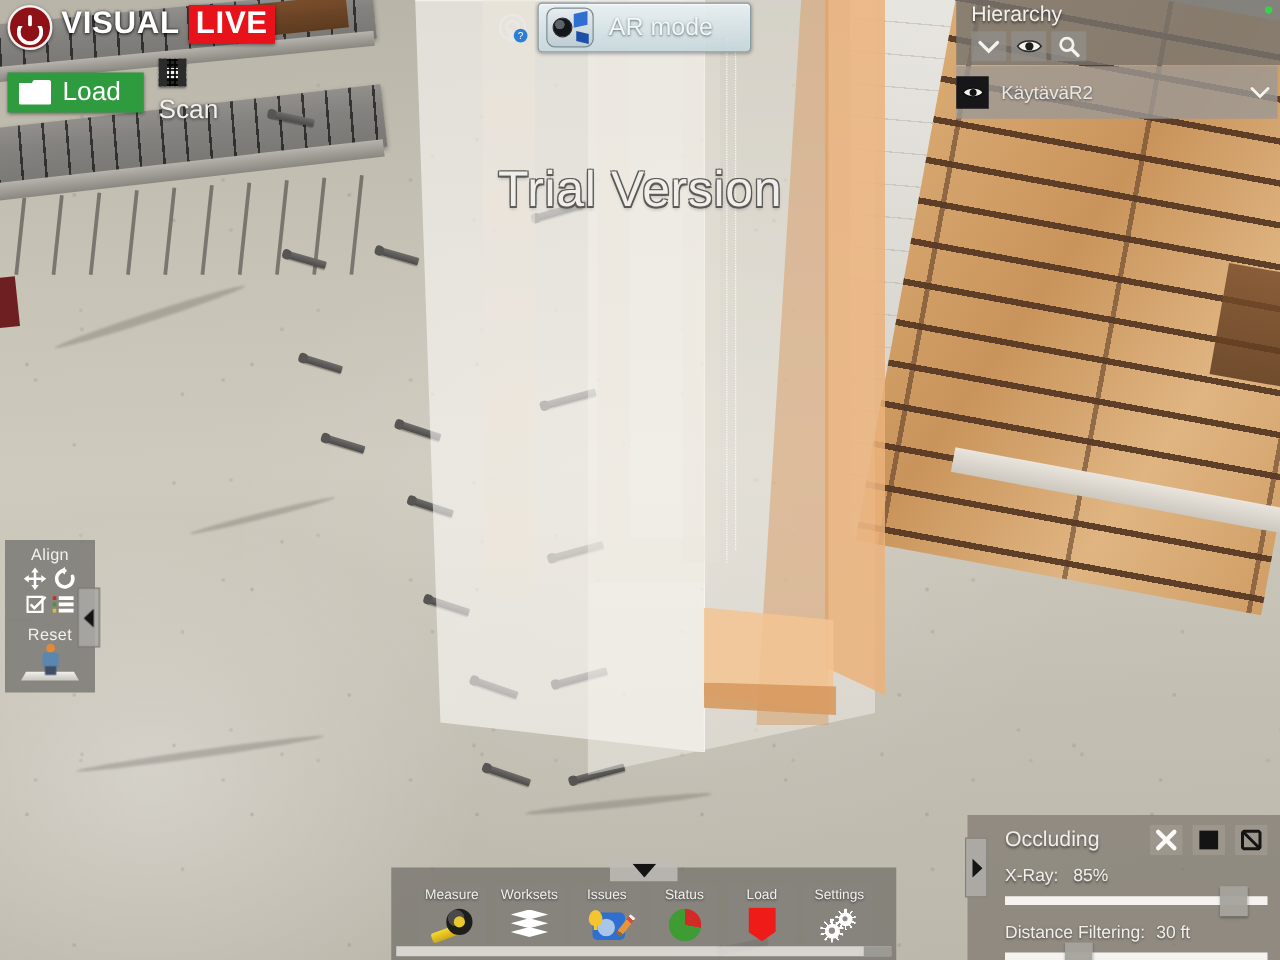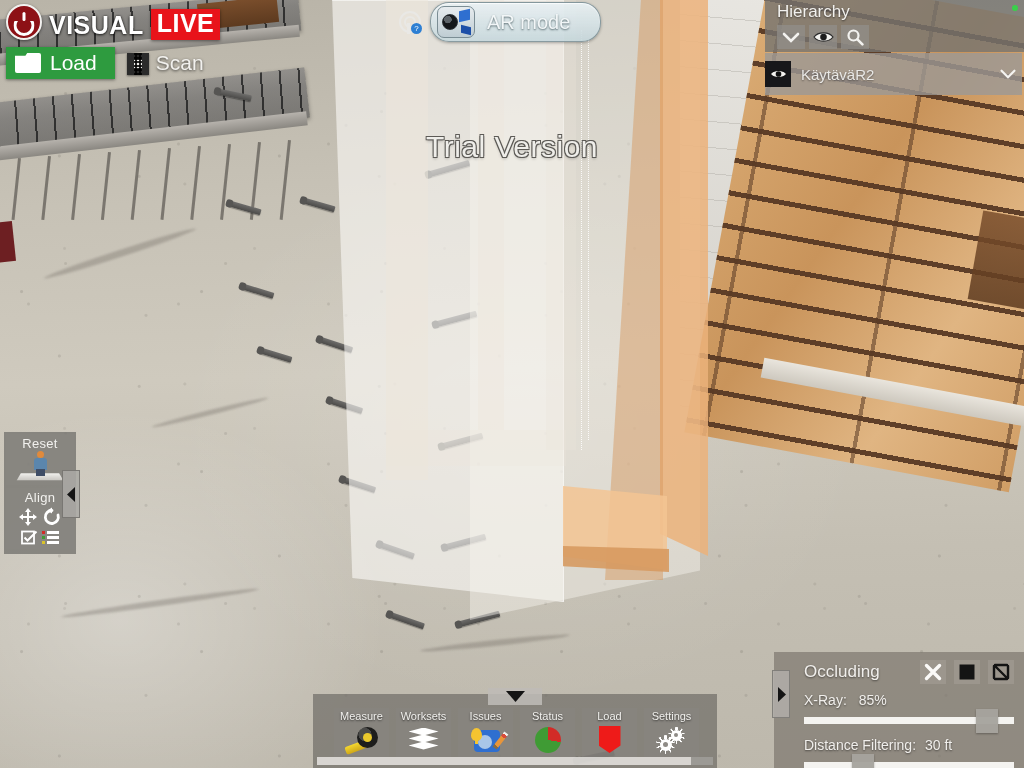--- a/index.html
+++ b/index.html
@@ -162,36 +162,36 @@
     width:7px; height:8px;
     background:#565553;
     border-radius: 3px;
   }
 
   .trial-version {
     position: absolute;
     left: 0; right: 0;
     top: 130px;
     text-align: center;
-    font-size: 30px;
+    font-size: 40px;
     letter-spacing: .5px;
     color: #efeeea;
     text-shadow:
       -1px -1px 0 #5c5a56, 1px -1px 0 #5c5a56,
       -1px  1px 0 #5c5a56, 1px  1px 0 #5c5a56,
        0 2px 3px rgba(0,0,0,.25);
     pointer-events:none;
   }
 
   
   .brandbar {
     position: absolute; left: 0; top: 0;
     padding: 4px 10px 0 6px;
   }
-  .brand-row { display:flex; align-items:flex-end; gap:7px; }
+  .brand-row { display:flex; align-items:flex-start; gap:7px; }
   .power-icon {
     width: 32px; height: 32px; border-radius: 50%;
     background: #8d1116;
     border: 2.5px solid #f2f1ef;
     position: relative;
     box-shadow: 0 1px 3px rgba(0,0,0,.5);
   }
   .power-icon::before {
     content:""; position:absolute;
     left: 50%; top: 6px; transform: translateX(-50%);
@@ -224,21 +224,21 @@
     cursor: pointer;
   }
   .folder-icon {
     width: 26px; height: 20px;
     background:#fff;
     border-radius: 2px 2px 2px 2px;
     position:relative;
     clip-path: polygon(0 14%, 40% 14%, 47% 0, 100% 0, 100% 100%, 0 100%);
   }
   .load-label { color:#ffffff; font-size:21px; }
-  .scan-group { display:flex; align-items:flex-end; gap:7px; cursor:pointer; }
+  .scan-group { display:flex; align-items:flex-start; gap:7px; cursor:pointer;flex-direction:column; }
   .qr-icon {
     width: 22px; height: 22px;
     background-color: #f0efec;
     background-image:
       linear-gradient(90deg, #2b2b2b 0 30%, transparent 30% 70%, #2b2b2b 70% 100%),
       linear-gradient(0deg, #2b2b2b 0 30%, transparent 30% 68%, #2b2b2b 68% 100%),
       repeating-linear-gradient(90deg,#2b2b2b 0 2px, transparent 2px 4px),
       repeating-linear-gradient(0deg,#2b2b2b 0 2px, transparent 2px 4px);
     background-size: 100% 100%, 100% 100%, 100% 100%, 100% 100%;
     background-blend-mode: normal, multiply, multiply, multiply;
@@ -273,21 +273,21 @@
   .target-icon .qmark {
     position:absolute; right:0px; bottom:2px;
     width:11px; height:11px; border-radius:50%;
     background:#2d7fd3; color:#fff;
     font-size:8px; line-height:11px; text-align:center;
   }
   .ar-mode-btn {
     display:flex; align-items:center; gap:12px;
     height: 38px;
     padding: 0 30px 0 4px;
-    border-radius: 19px;
+    border-radius: 4px;
     background: linear-gradient(180deg, rgba(232,240,243,.92), rgba(196,214,219,.88));
     border: 1.5px solid rgba(120,140,146,.85);
     box-shadow: inset 0 1px 1px rgba(255,255,255,.8), 0 1px 3px rgba(0,0,0,.3);
     cursor:pointer;
     text-align:right;
   }
   .ar-cam-icon {
     width: 36px; height: 30px; border-radius: 7px;
     background: linear-gradient(180deg,#e7ecef,#bfcdd3);
     border: 1.5px solid #7b8d94;
@@ -719,29 +719,20 @@
       <div class="hier-expand">
         <svg width="18" height="12" viewBox="0 0 18 13" aria-hidden="true">
           <path d="M2 3 L9 10 L16 3" stroke="#f5f4f1" stroke-width="2.4" fill="none" stroke-linecap="round"></path>
         </svg>
       </div>
     </div>
   </div>
 
   <div class="leftpanel">
     <div class="lp-cell">
-      <div class="lp-title">Reset</div>
-      <div class="person-icon">
-        <span class="pad"></span>
-          <span class="head"></span>
-          <span class="body"></span>
-          <span class="legs"></span>
-      </div>
-    </div>
-    <div class="lp-cell">
       <div class="lp-title">Align</div>
       <div class="lp-icons">
         <svg width="20" height="20" viewBox="0 0 20 20" aria-hidden="true">
           <path d="M10 1 L13 5 H11 V9 H15 V7 L19 10 L15 13 V11 H11 V15 H13 L10 19 L7 15 H9 V11 H5 V13 L1 10 L5 7 V9 H9 V5 H7 Z" fill="#fff"></path>
         </svg>
         <svg width="20" height="20" viewBox="0 0 20 20" aria-hidden="true">
           <path d="M10 3.5 A6.5 6.5 0 1 0 16 8" stroke="#fff" stroke-width="2.8" fill="none" stroke-linecap="round"></path>
           <path d="M10 0.5 L10 6.5 L5.5 3.5 Z" fill="#fff"></path>
         </svg>
       </div>
@@ -753,20 +744,29 @@
         <svg width="17" height="15" viewBox="0 0 17 15" aria-hidden="true">
           <rect x="0" y="1" width="3" height="3" fill="#d22b27"></rect>
           <rect x="0" y="6" width="3" height="3" fill="#3f9b34"></rect>
           <rect x="0" y="11" width="3" height="3" fill="#d9c32a"></rect>
           <rect x="5" y="1" width="12" height="3" fill="#fff"></rect>
           <rect x="5" y="6" width="12" height="3" fill="#fff"></rect>
           <rect x="5" y="11" width="12" height="3" fill="#fff"></rect>
         </svg>
       </div>
     </div>
+    <div class="lp-cell">
+      <div class="lp-title">Reset</div>
+      <div class="person-icon">
+        <span class="pad"></span>
+          <span class="head"></span>
+          <span class="body"></span>
+          <span class="legs"></span>
+      </div>
+    </div>
   </div>
   <div class="leftpanel-collapse">
     <svg width="9" height="15" viewBox="0 0 9 15" aria-hidden="true">
       <path d="M8 0 L8 15 L0 7.5 Z" fill="#141414"></path>
     </svg>
   </div>
 
   <div class="bottombar">
     <div class="bb-collapse">
       <svg width="19" height="11" viewBox="0 0 19 11" aria-hidden="true">

